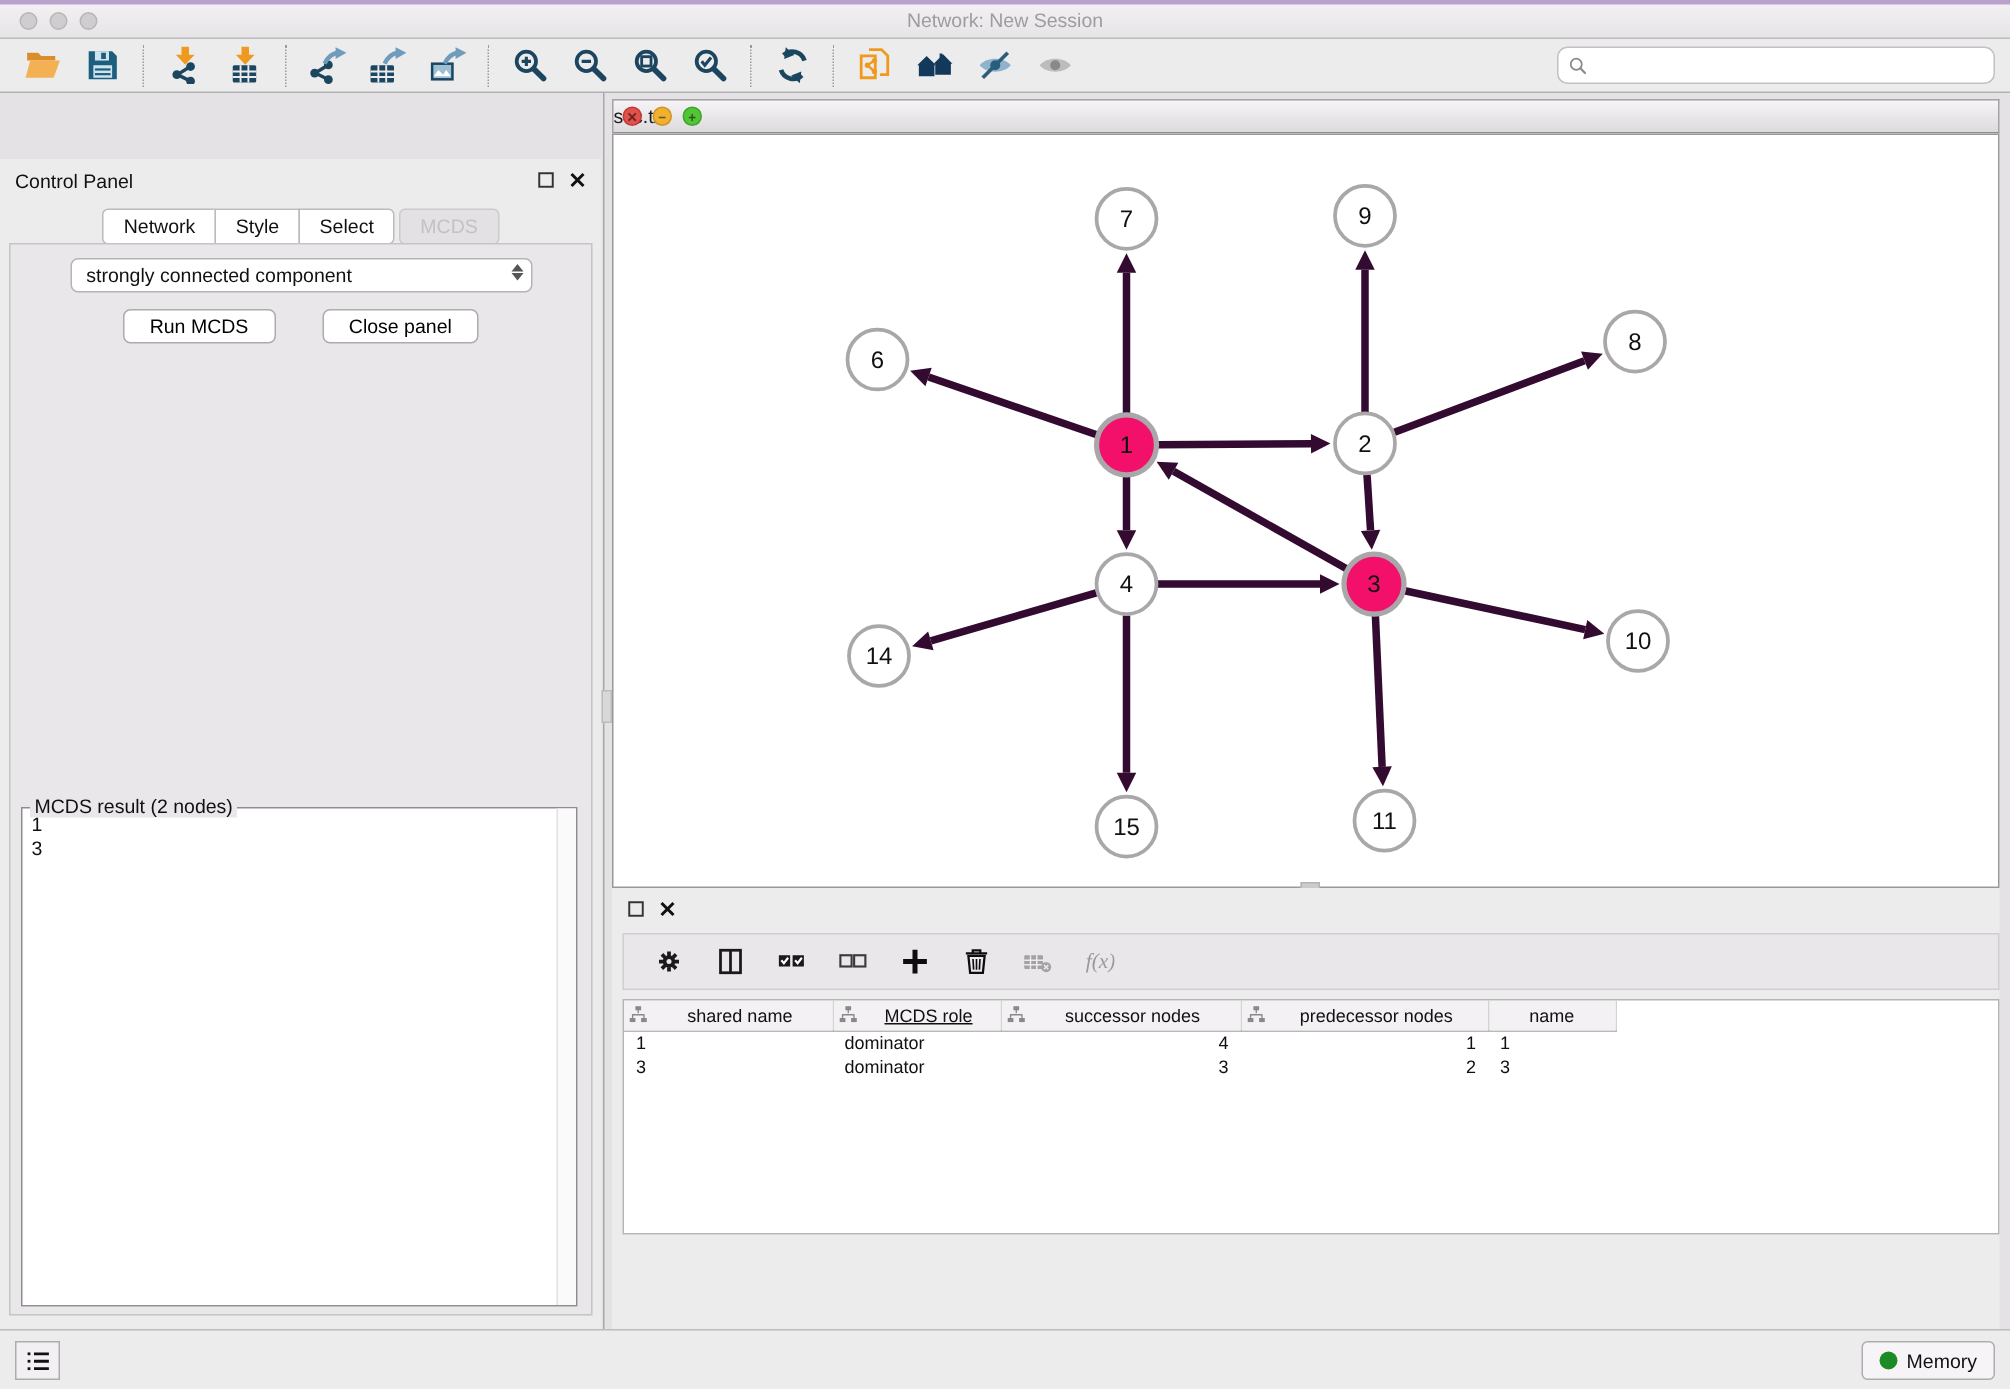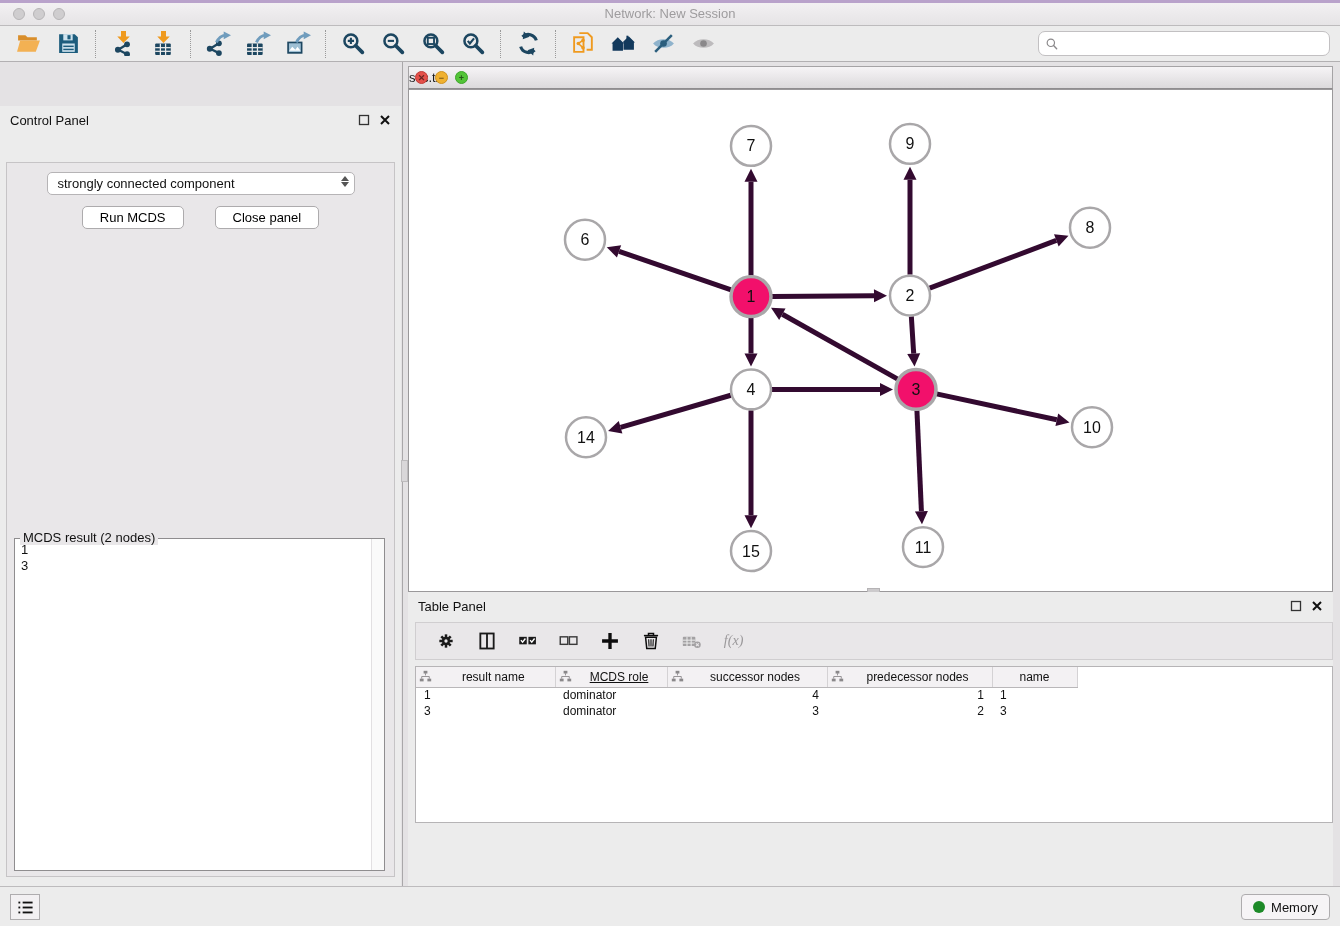--- a/index.html
+++ b/index.html
@@ -291,20 +291,26 @@
     <span class="ph-title">Control Panel</span>
     <span class="ph-icons">
       <svg viewBox="0 0 24 24">
           <rect x="3" y="3" width="18" height="18" fill="none" stroke="#333" stroke-width="2.6"></rect>
         </svg>
       <svg viewBox="0 0 24 24">
           <path d="M4 4 20 20 M20 4 4 20" stroke="#111" stroke-width="4"></path>
         </svg>
     </span>
   </div>
+  <div class="cp-tabs" id="cp-tabs">
+      <div class="cp-tab">Network</div>
+      <div class="cp-tab">Style</div>
+      <div class="cp-tab last-normal">Select</div>
+      <div class="cp-tab disabled-selected">MCDS</div>
+    </div>
   <div class="cp-body">
     <div class="dropdown">
       <span>strongly connected component</span>
       <span class="stepper">
           <i class="up"></i>
           <i class="down"></i>
         </span>
     </div>
     <div class="btn-row">
       <button class="cp-btn">Run MCDS</button>
@@ -387,21 +393,20 @@
         <text x="177" y="353.5" text-anchor="middle" font-size="16" fill="#111" font-family="&quot;Liberation Sans&quot;, sans-serif">14</text>
         <circle cx="342" cy="462" r="20" fill="#ffffff" stroke="#a9a7a9" stroke-width="2.5"></circle>
         <text x="342" y="467.5" text-anchor="middle" font-size="16" fill="#111" font-family="&quot;Liberation Sans&quot;, sans-serif">15</text>
       </svg>
     <div class="h-grip" style="top:auto;bottom:-3px;"></div>
   </div>
 </div>
 
 <div class="table-panel">
   <div class="panel-header">
-    <span class="ph-title">Table Panel</span>
     <span class="ph-icons">
       <svg viewBox="0 0 24 24">
           <rect x="3" y="3" width="18" height="18" fill="none" stroke="#333" stroke-width="2.6"></rect>
         </svg>
       <svg viewBox="0 0 24 24">
           <path d="M4 4 20 20 M20 4 4 20" stroke="#111" stroke-width="4"></path>
         </svg>
     </span>
   </div>
   <div class="tp-toolbar" id="tp-toolbar">
@@ -485,21 +490,21 @@
           <tr id="grid-head">
             <th style="width: 139px;"><svg viewBox="0 0 24 24" class="tree-ic">
                 <g stroke="#8a888a" stroke-width="1.6" fill="none">
                   <path d="M12 6v4M5 16v-4h14v4"></path>
                 </g>
                 <g fill="#8a888a">
                   <rect x="8.5" y="1.5" width="7" height="5"></rect>
                   <rect x="1.5" y="16" width="7" height="5"></rect>
                   <rect x="15.5" y="16" width="7" height="5"></rect>
                 </g>
-              </svg><span>result name</span></th>
+              </svg><span>shared name</span></th>
             <th style="width: 112px; text-decoration: underline;"><svg viewBox="0 0 24 24" class="tree-ic">
                 <g stroke="#8a888a" stroke-width="1.6" fill="none">
                   <path d="M12 6v4M5 16v-4h14v4"></path>
                 </g>
                 <g fill="#8a888a">
                   <rect x="8.5" y="1.5" width="7" height="5"></rect>
                   <rect x="1.5" y="16" width="7" height="5"></rect>
                   <rect x="15.5" y="16" width="7" height="5"></rect>
                 </g>
               </svg><span>MCDS role</span></th>

